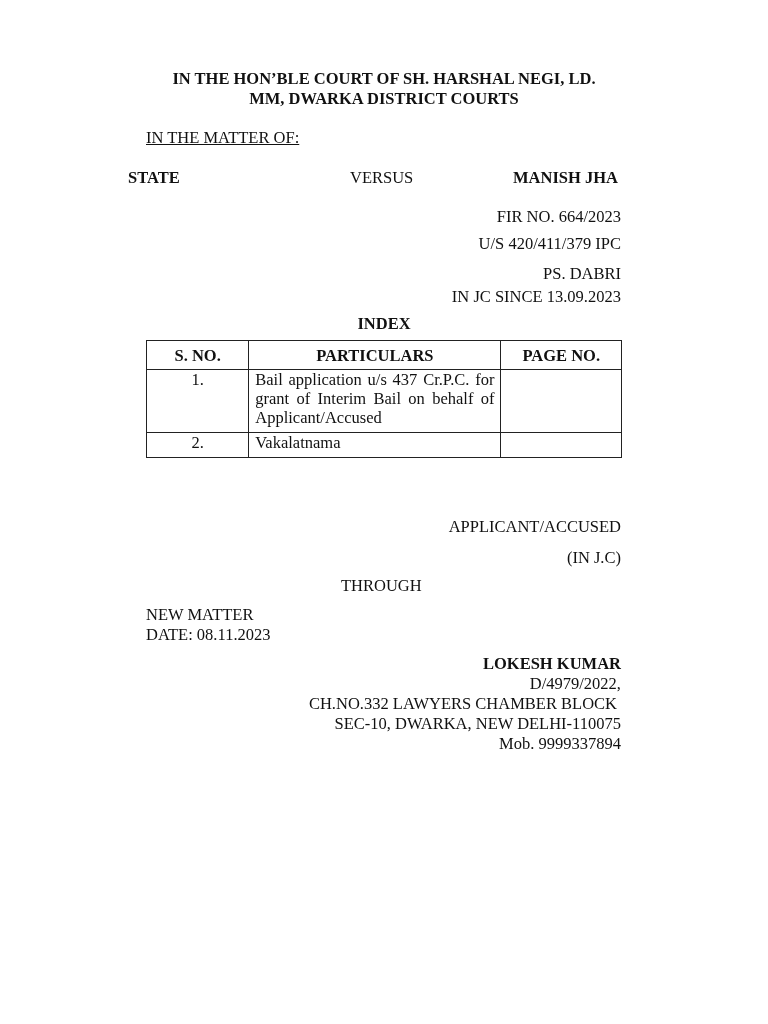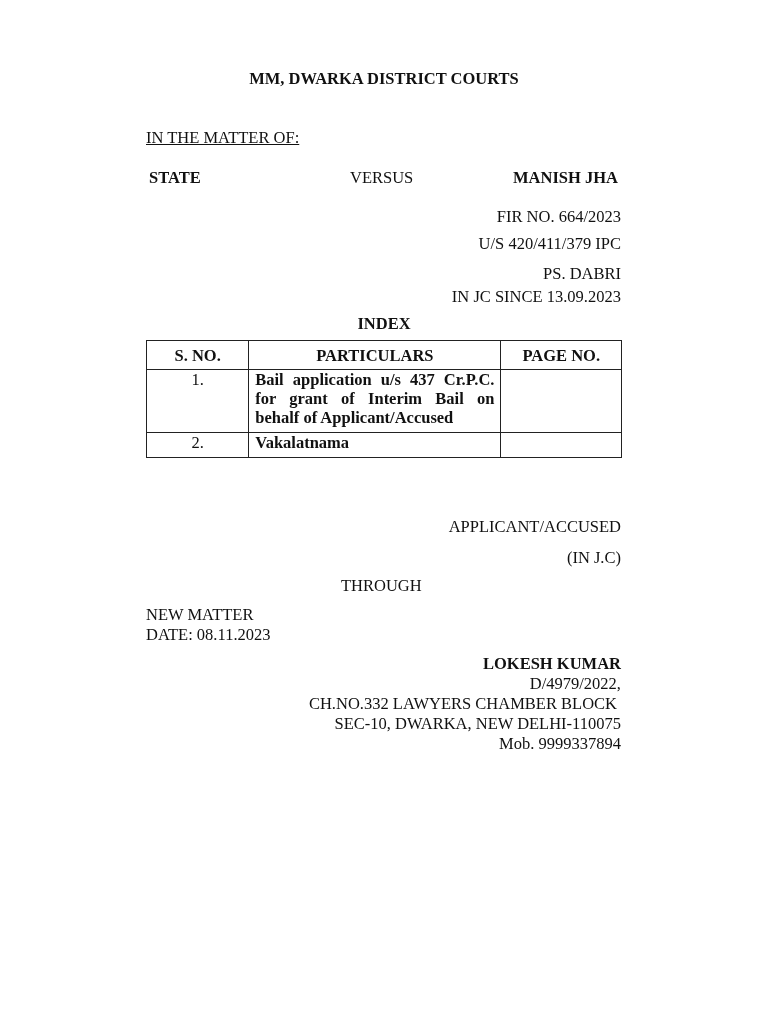--- a/index.html
+++ b/index.html
@@ -8,21 +8,21 @@
       font-family: "Liberation Serif", "DejaVu Serif", serif;
       color: #111111;
       font-size: 16.5px;
     }
     .abs { position: absolute; white-space: nowrap; line-height: 20px; }
     .bold { font-weight: bold; }
     .center { text-align: center; }
 
     #heading { left: 146px; width: 476px; top: 69px; text-align: center; line-height: 20px; }
     #matter { left: 146px; top: 128px; text-decoration: underline; }
-    #state { left: 149px; top: 168px; text-align: center; }
+    #state { left: 128px; top: 168px; text-align: center; }
     #versus { left: 350px; top: 168px; }
     #accused-name { right: 150px; top: 168px; }
 
     .rblock { position: absolute; right: 147px; text-align: right; white-space: nowrap; }
     #fir { top: 207px; }
     #us { top: 234px; margin-left: 16px; }
     #ps { top: 264px; }
     #jc { top: 287px; }
 
     #index-title { left: 146px; width: 476px; top: 314px; }
@@ -33,21 +33,21 @@
       font-size: 16.5px;
     }
     table#index th, table#index td {
       border: 1.3px solid #222;
       padding: 0 6px;
       vertical-align: top;
       line-height: 19px;
     }
     table#index th { height: 28px; vertical-align: middle; font-weight: bold; text-align: center; }
     table#index td.sno { text-align: center; width: 88px; }
-    table#index td.part { width: 236px; text-align: justify; font-weight: bold; }
+    table#index td.part { width: 236px; text-align: justify; }
     table#index td.page { width: 106px; }
     tr.row1 td { height: 62px; padding-top: 0px; }
     tr.row2 td { height: 24px; }
 
     #applicant { top: 517px; }
     #injc { top: 548px; }
     #through { left: 341px; top: 576px; }
     #place { left: 146px; top: 605px; }
     #date { left: 146px; top: 625px; }
 
@@ -55,20 +55,21 @@
     #adv-enrol { top: 674px; }
     #adv-addr1 { top: 694px; right: 151px; font-family: Liberation Serif, serif; }
     #adv-addr2 { top: 714px; text-align: right; }
     #adv-mob { top: 734px; }
     .sig { line-height: 20px; }
   </style>
 </head>
 <body>
 
 <div id="heading" class="abs bold">
+  <div>IN THE HON’BLE COURT OF SH. HARSHAL NEGI, LD.</div>
   <div>MM, DWARKA DISTRICT COURTS</div>
 </div>
 
 <div id="matter" class="abs">IN THE MATTER OF:</div>
 
 <div id="state" class="abs bold">STATE</div>
 <div id="versus" class="abs">VERSUS</div>
 <div id="accused-name" class="abs bold">MANISH JHA</div>
 
 <div id="fir" class="rblock abs">FIR NO. 664/2023</div>

